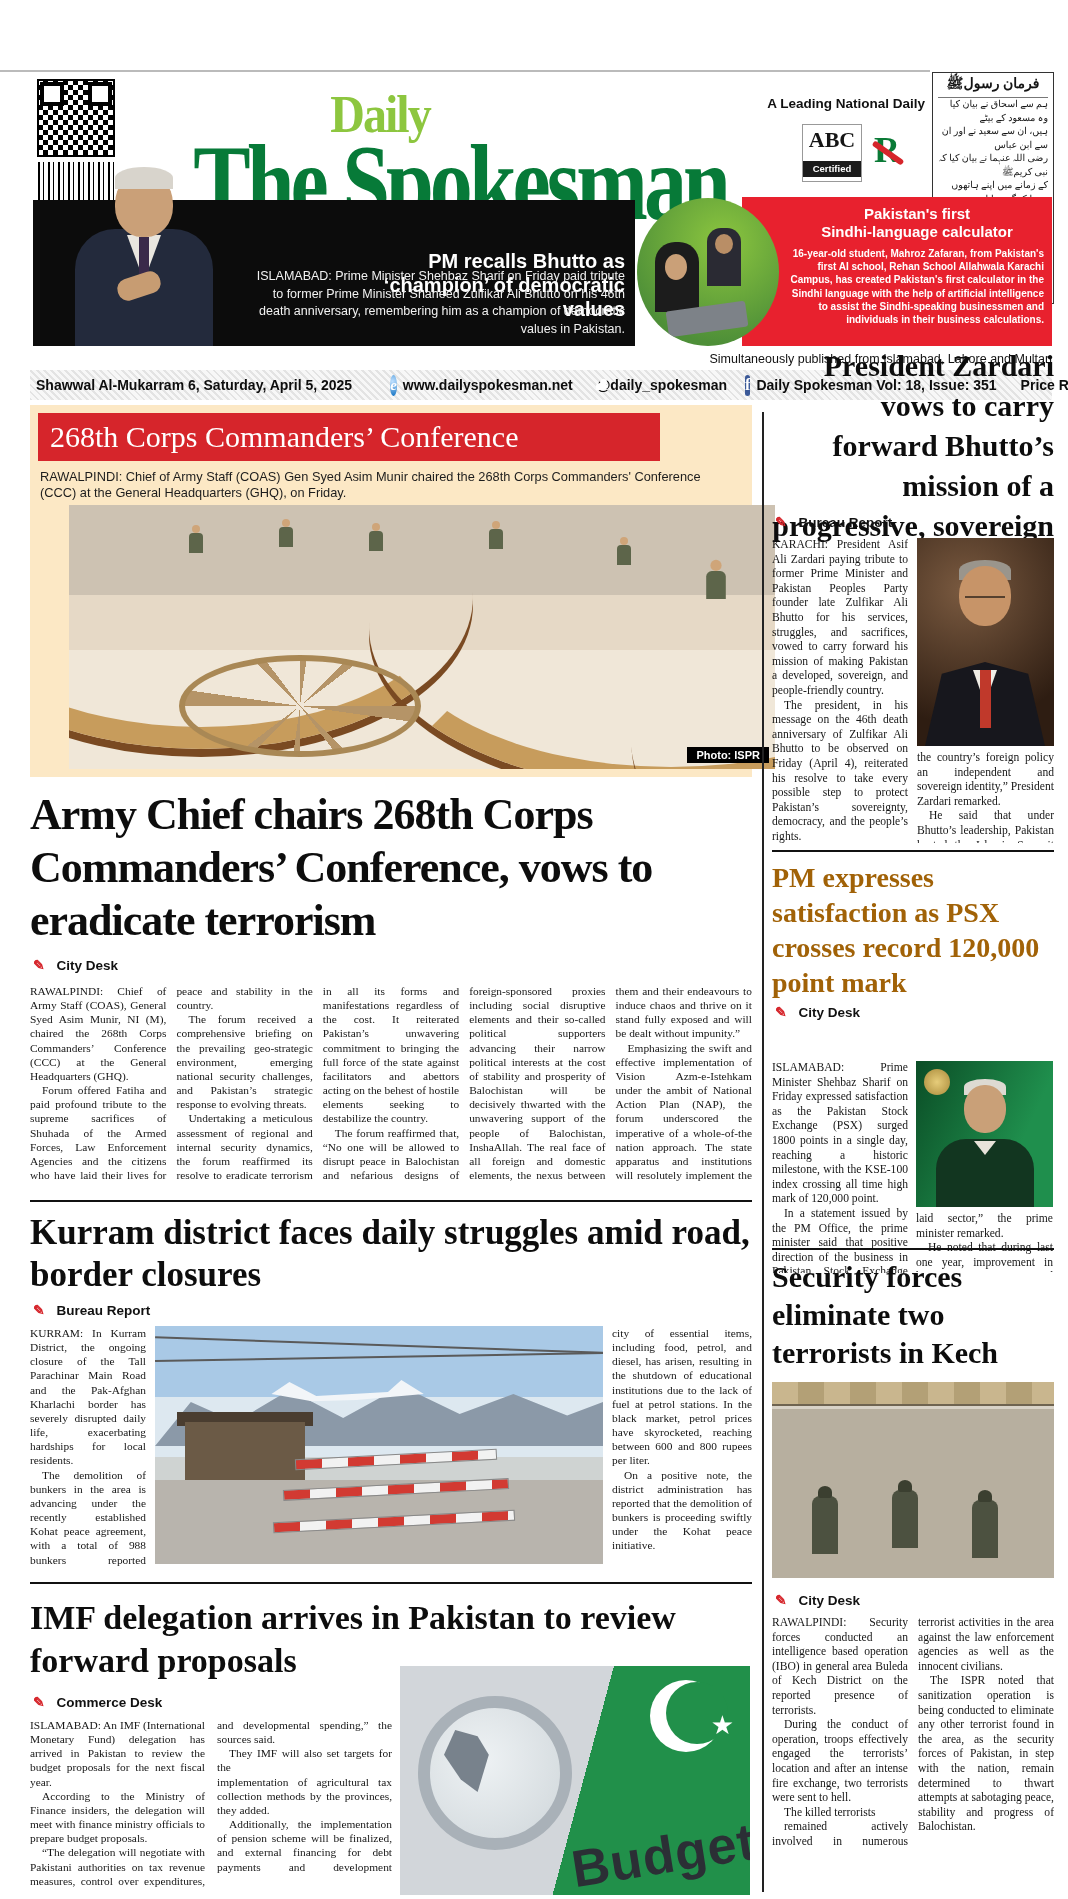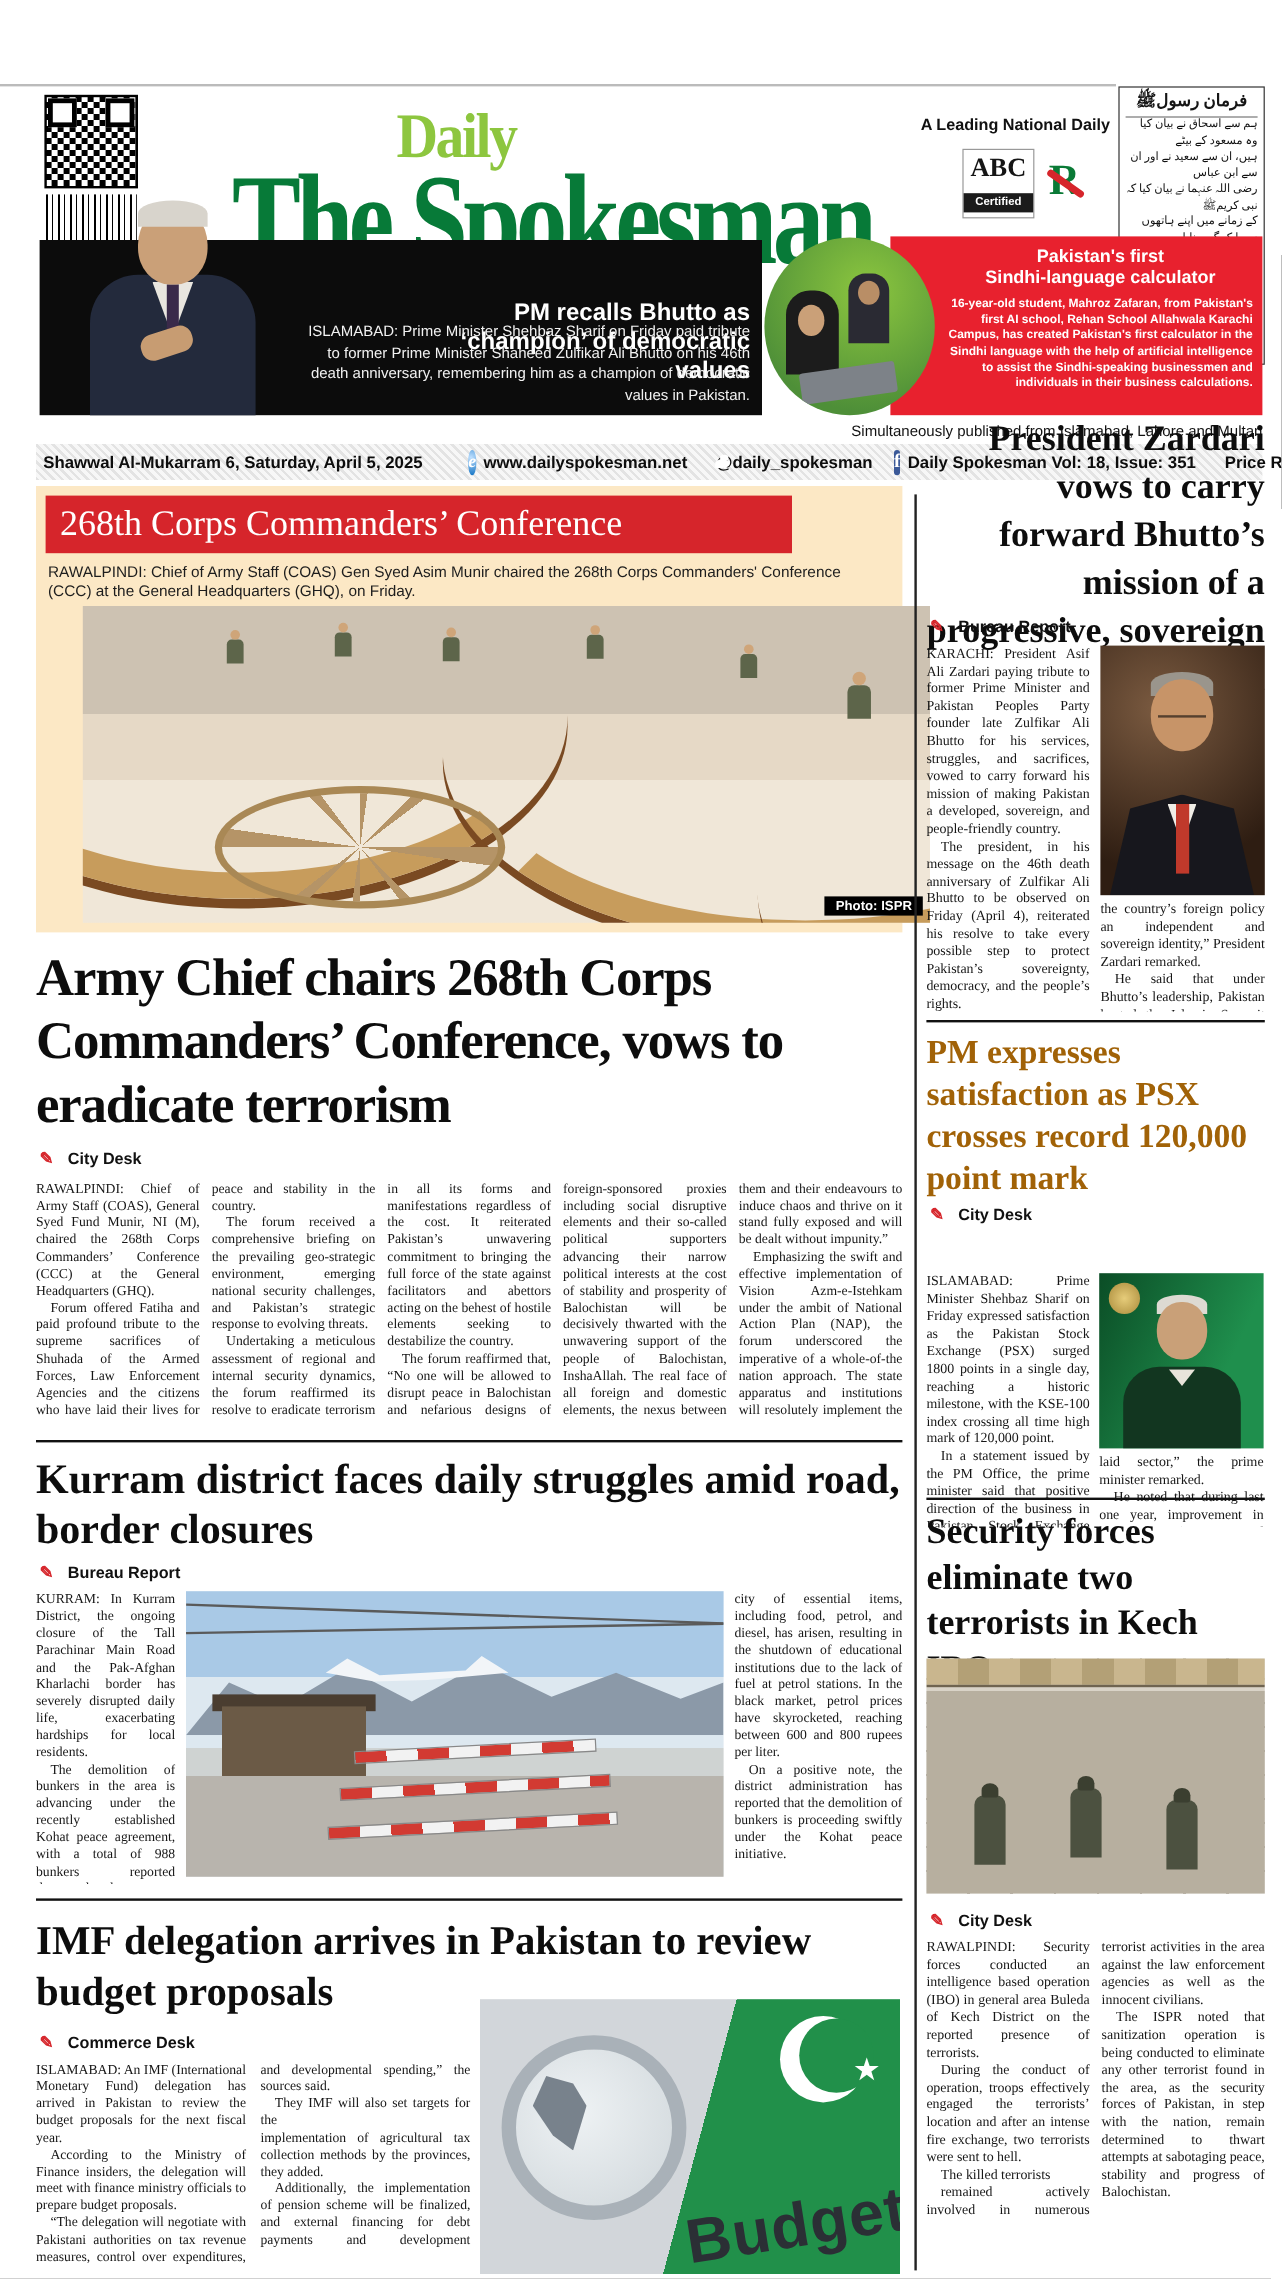--- a/index.html
+++ b/index.html
@@ -295,21 +295,21 @@
       <div class="credit">Photo: ISPR</div>
     </div>
   </div>
 
   <div class="abs mainhead">Army Chief chairs 268th Corps Commanders’ Conference, vows to eradicate terrorism</div>
   <div class="abs byline bl-main">
     <span class="pen">✎</span>
     <span>City Desk</span>
   </div>
   <div class="abs bodytext cols5">
-    <p class="first">RAWALPINDI: Chief of Army Staff (COAS), General Syed Fund Munir, NI (M), chaired the 268th Corps Commanders’ Conference (CCC) at the General Headquarters (GHQ).</p>
+    <p class="first">RAWALPINDI: Chief of Army Staff (COAS), General Syed Asim Munir, NI (M), chaired the 268th Corps Commanders’ Conference (CCC) at the General Headquarters (GHQ).</p>
     <p>Forum offered Fatiha and paid profound tribute to the supreme sacrifices of Shuhada of the Armed Forces, Law Enforcement Agencies and the citizens who have laid their lives for peace and stability in the country.</p>
     <p>The forum received a comprehensive briefing on the prevailing geo-strategic environment, emerging national security challenges, and Pakistan’s strategic response to evolving threats.</p>
     <p>Undertaking a meticulous assessment of regional and internal security dynamics, the forum reaffirmed its resolve to eradicate terrorism in all its forms and manifestations regardless of the cost. It reiterated Pakistan’s unwavering commitment to bringing the full force of the state against facilitators and abettors acting on the behest of hostile elements seeking to destabilize the country.</p>
     <p>The forum reaffirmed that, “No one will be allowed to disrupt peace in Balochistan and nefarious designs of foreign-sponsored proxies including social disruptive elements and their so-called political supporters advancing their narrow political interests at the cost of stability and prosperity of Balochistan will be decisively thwarted with the unwavering support of the people of Balochistan, InshaAllah. The real face of all foreign and domestic elements, the nexus between them and their endeavours to induce chaos and thrive on it stand fully exposed and will be dealt without impunity.”</p>
     <p>Emphasizing the swift and effective implementation of Vision Azm-e-Istehkam under the ambit of National Action Plan (NAP), the forum underscored the imperative of a whole-of-the nation approach. The state apparatus and institutions will resolutely implement the law within the confines of the Constitution and no leniency and infirmity will be shown. COAS lauded the initiation of District Coordination Committees across Pakistan and stressed the necessity of sustained, coordinated efforts in alignment with governmental directives to expedite the implementation of NAP, ensuring seamless inter-institutional collaboration.</p>
 
   </div>
 
   <div class="abs hdiv d1"></div>
 
@@ -337,21 +337,21 @@
       <div class="bar b3"></div>
     </div>
     <div class="kurcol2 bodytext">
       <p class="first">city of essential items, including food, petrol, and diesel, has arisen, resulting in the shutdown of educational institutions due to the lack of fuel at petrol stations. In the black market, petrol prices have skyrocketed, reaching between 600 and 800 rupees per liter.</p>
       <p>On a positive note, the district administration has reported that the demolition of bunkers is proceeding swiftly under the Kohat peace initiative.</p>
     </div>
   </div>
 
   <div class="abs hdiv d2"></div>
 
-  <div class="abs imfhead">IMF delegation arrives in Pakistan to review budget proposals</div>
+  <div class="abs imfhead">IMF delegation arrives in Pakistan to review forward proposals</div>
   <div class="abs byline bl-imf">
     <span class="pen">✎</span>
     <span>Commerce Desk</span>
   </div>
   <div class="abs bodytext imfcols">
     <p class="first">ISLAMABAD: An IMF (International Monetary Fund) delegation has arrived in Pakistan to review the budget proposals for the next fiscal year.</p>
     <p>According to the Ministry of Finance insiders, the delegation will meet with finance ministry officials to prepare budget proposals.</p>
     <p>“The delegation will negotiate with Pakistani authorities on tax revenue measures, control over expenditures, and developmental spending,” the sources said.</p>
     <p>They IMF will also set targets for the</p>
     <p class="first">implementation of agricultural tax collection methods by the provinces, they added.</p>

